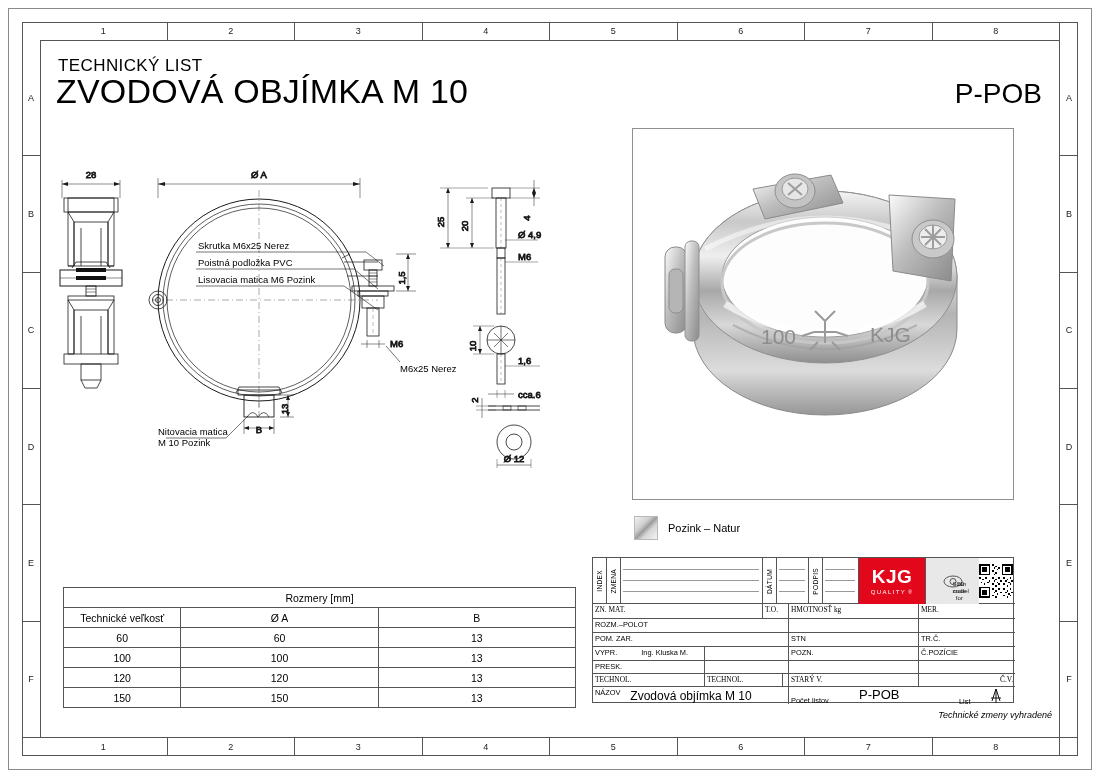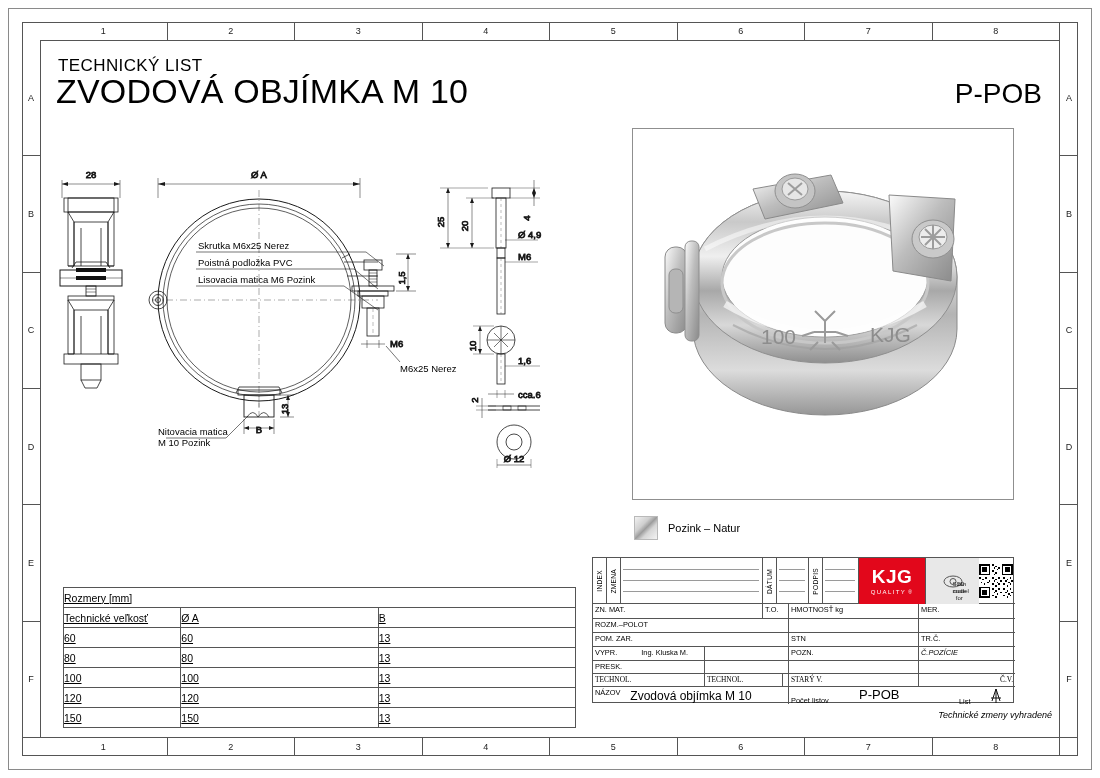--- a/index.html
+++ b/index.html
@@ -32,21 +32,21 @@
   .photo-box{position:absolute;left:632px;top:128px;width:382px;height:372px;border:1px solid #8f8f8f;box-sizing:border-box;background:#fff;}
 
   
   .legend{position:absolute;left:634px;top:516px;display:flex;align-items:center;gap:10px;}
   .legend-sw{width:22px;height:22px;border:1px solid #b9b9b9;
       background:linear-gradient(135deg,#f2f2f2 0%,#cfcfcf 35%,#9d9d9d 50%,#d6d6d6 65%,#f4f4f4 100%);}
   .legend-tx{font-size:11px;}
 
   
   .dimtable{position:absolute;left:63px;top:587px;width:513px;border-collapse:collapse;}
-  .dimtable td,.dimtable th{border:1px solid #555;font-size:10.5px;font-weight:normal;text-align:left;height:19px;padding:0;text-decoration:underline;}
+  .dimtable td,.dimtable th{border:1px solid #555;font-size:10.5px;font-weight:normal;text-align:center;height:19px;padding:0;}
   .dimtable .c0{width:117px;}
   .dimtable .c1{width:198px;}
   .dimtable .c2{width:198px;}
 
   
   .tb{position:absolute;left:592px;top:557px;width:422px;height:146px;border:1px solid #555;box-sizing:border-box;font-size:7.4px;}
   .tb div{box-sizing:border-box;position:absolute;}
   .bl{border-left:1px solid #555;}
   .br{border-right:1px solid #555;}
   .bb{border-bottom:1px solid #555;}
@@ -386,25 +386,20 @@
           <td colspan="3">Rozmery [mm]</td>
         </tr>
         <tr>
           <th class="c0">Technické veľkosť</th>
           <th class="c1">Ø A</th>
           <th class="c2">B</th>
         </tr>
         <tr>
           <td class="c0">60</td>
           <td class="c1">60</td>
-          <td class="c2">13</td>
-        </tr>
-        <tr>
-          <td class="c0">80</td>
-          <td class="c1">80</td>
           <td class="c2">13</td>
         </tr>
         <tr>
           <td class="c0">100</td>
           <td class="c1">100</td>
           <td class="c2">13</td>
         </tr>
         <tr>
           <td class="c0">120</td>
           <td class="c1">120</td>
@@ -532,21 +527,21 @@
             <rect x="18" y="18" width="1" height="1"></rect>
               <rect x="20" y="17" width="1" height="1"></rect>
             <rect x="15" y="19" width="1" height="1"></rect>
               <rect x="17" y="20" width="1" height="1"></rect>
             <rect x="19" y="19" width="1" height="1"></rect>
           </g>
         </svg>
       </div>
     </div>
 
-    <div class="bb" style="left:0;top:46px;width:422px;height:15px;">
+    <div class="bb" style="left:0;top:46px;width:422px;height:15px;font-family:Liberation Serif, serif;">
       <div class="br pad" style="left:0;top:0;width:170px;height:15px;">ZN. MAT.</div>
       <div class="br pad" style="left:170px;top:0;width:26px;height:15px;">T.O.</div>
       <div class="br pad" style="left:196px;top:0;width:130px;height:15px;">HMOTNOSŤ kg</div>
       <div class="pad" style="left:326px;top:0;width:96px;height:15px;">MER.</div>
     </div>
 
     <div class="bb" style="left:0;top:61px;width:422px;height:14px;">
       <div class="br pad" style="left:0;top:0;width:196px;height:14px;">ROZM.–POLOT</div>
       <div class="br" style="left:196px;top:0;width:130px;height:14px;"></div>
       <div style="left:326px;top:0;width:96px;height:14px;"></div>
@@ -558,21 +553,21 @@
       <div class="pad" style="left:326px;top:0;width:96px;height:14px;">TR.Č.</div>
     </div>
 
     <div class="bb" style="left:0;top:89px;width:422px;height:14px;">
       <div class="br pad" style="left:0;top:0;width:112px;height:14px;">
         <span>VYPR.</span>
         <span style="margin-left:22px;">Ing. Kluska M.</span>
       </div>
       <div class="br" style="left:112px;top:0;width:84px;height:14px;"></div>
       <div class="br pad" style="left:196px;top:0;width:130px;height:14px;">POZN.</div>
-      <div class="pad" style="left:326px;top:0;width:96px;height:14px;font-style:italic;">Č.POZÍCIE</div>
+      <div class="pad" style="left:326px;top:0;width:96px;height:14px;">Č.POZÍCIE</div>
     </div>
 
     <div class="bb" style="left:0;top:103px;width:422px;height:13px;">
       <div class="br pad" style="left:0;top:0;width:112px;height:13px;">PRESK.</div>
       <div class="br" style="left:112px;top:0;width:84px;height:13px;"></div>
       <div class="br" style="left:196px;top:0;width:130px;height:13px;"></div>
       <div style="left:326px;top:0;width:96px;height:13px;"></div>
     </div>
 
     <div class="bb" style="left:0;top:116px;width:422px;height:13px;font-family:Liberation Serif, serif;">

